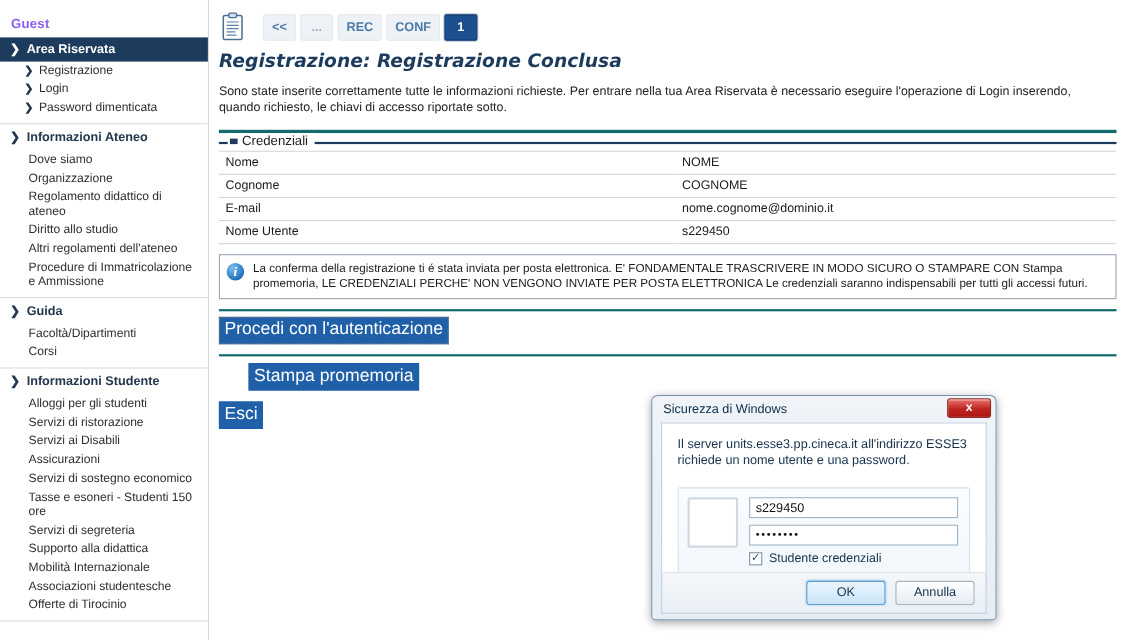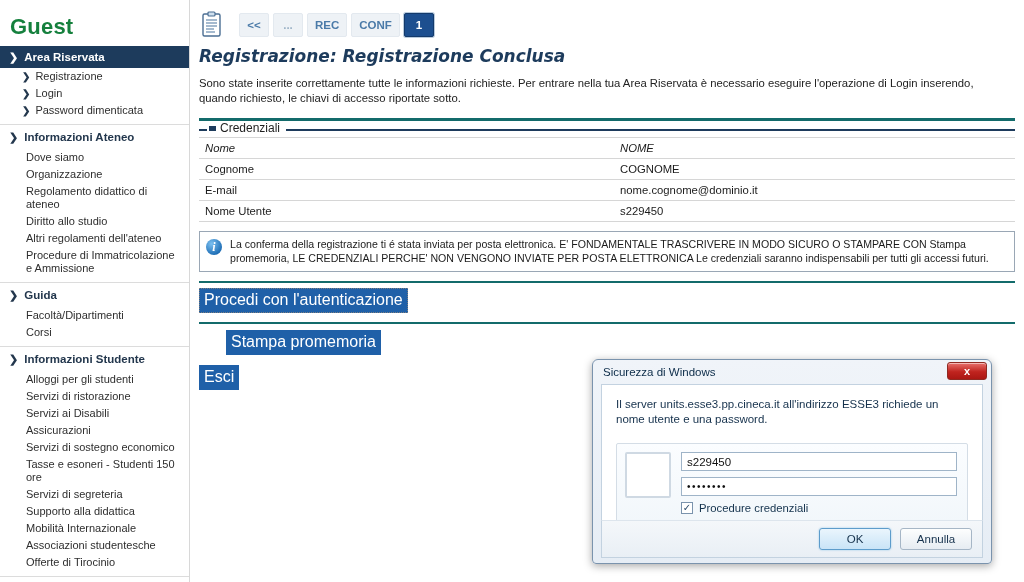--- a/index.html
+++ b/index.html
@@ -13,21 +13,21 @@
   #page { position: relative; width: 1024px; height: 582px; background:#fff; }
 
   
   #sidebar {
     position: absolute; left: 0; top: 0;
     width: 190px; height: 582px;
     background: #ffffff;
     border-right: 1px solid #d8d8d8;
   }
   .guest-title {
-    font-size: 22px; font-weight: bold; color: #15803d;
+    font-size: 12px; font-weight: bold; color: #8b5cf6;
     padding: 14px 0 6px 10px; letter-spacing: .2px;
   }
   .nav-group { border-bottom: 1px solid #dcdcdc; padding-bottom: 5px; }
   .nav-head {
     display: flex; align-items: flex-start;
     font-size: 11.5px; font-weight: bold; color: #23374d;
     padding: 5px 6px 5px 9px; line-height: 14px;
   }
   .nav-head .chev { color:#23374d; font-size: 11px; font-weight: bold; margin-right: 6px; line-height:14px;}
   .nav-head.active {
@@ -86,21 +86,21 @@
     display: flex; align-items: center;
   }
   .fs-legend .sq { width: 7px; height: 5px; background: #1d3b5c; margin-right: 4px; display:inline-block;}
   .fs-line { height: 2px; background: #1d3b5c; margin-top: 8px; }
 
   table.cred { width: 816px; border-collapse: collapse; margin: 6px 9px 0 9px; }
   table.cred td {
     font-size: 11.3px; color: #1b1b1b;
     padding: 4px 6px; border-bottom: 1px solid #d6d6d6;
   }
-  table.cred tr:first-child td { border-top: 1px solid #d6d6d6; font-style: italic; }
+  table.cred tr:first-child td { border-top: 1px solid #d6d6d6; }
   td.k { width: 415px; }
 
   .infobox {
     margin: 9px 9px 0 9px; width: 816px;
     border: 1px solid #9aa7b5; background: #ffffff;
     display: flex; padding: 5px 6px 6px 6px;
   }
   .info-ico {
     width: 16px; height: 16px; border-radius: 50%;
     background: radial-gradient(circle at 35% 30%, #7cc0f0, #1566b0 80%);
@@ -118,21 +118,21 @@
     font-size: 16px; padding: 2px 4px 3px 4px;
     border: 1px dotted #7f7f7f;
     outline: 1px solid transparent;
   }
   .linkbtn.nodot { border: 1px solid #1f60a8; }
   .sep-thin { height: 2px; background: #136b6b; width: 816px; margin: 9px 9px 0 9px; }
 
   
   #dialog {
     position: absolute; left: 592px; top: 359px;
-    width: 400px; height: 205px;
+    width: 314px; height: 205px;
     background: linear-gradient(#f0f4f9, #e6edf5);
     border: 1px solid #7a93ad;
     border-radius: 6px 6px 4px 4px;
     box-shadow: 0 2px 8px rgba(0,0,0,.35);
     font-family: "Liberation Sans", sans-serif;
   }
   #dlg-title {
     height: 24px; display: flex; align-items: center;
     padding: 0 4px 0 10px; position: relative;
   }
@@ -411,21 +411,21 @@
     <div id="dlg-body">
       <div class="dlg-msg">Il server units.esse3.pp.cineca.it all'indirizzo ESSE3 richiede un nome utente e una password.</div>
 
       <div class="cred-panel">
         <span class="avatar"><span class="avatar-inner"></span></span>
         <span class="fields">
           <input class="tbox" type="text" value="s229450" style="">
           <input class="tbox pw" type="text" value="••••••••" style="">
           <span class="cbrow">
             <span class="cbox">✓</span>
-            <span>Procedure credenziali</span>
+            <span>Studente credenziali</span>
           </span>
         </span>
       </div>
     </div>
 
     <div id="dlg-foot">
       <span class="wbtn default">OK</span>
       <span class="wbtn">Annulla</span>
     </div>
   </div>

